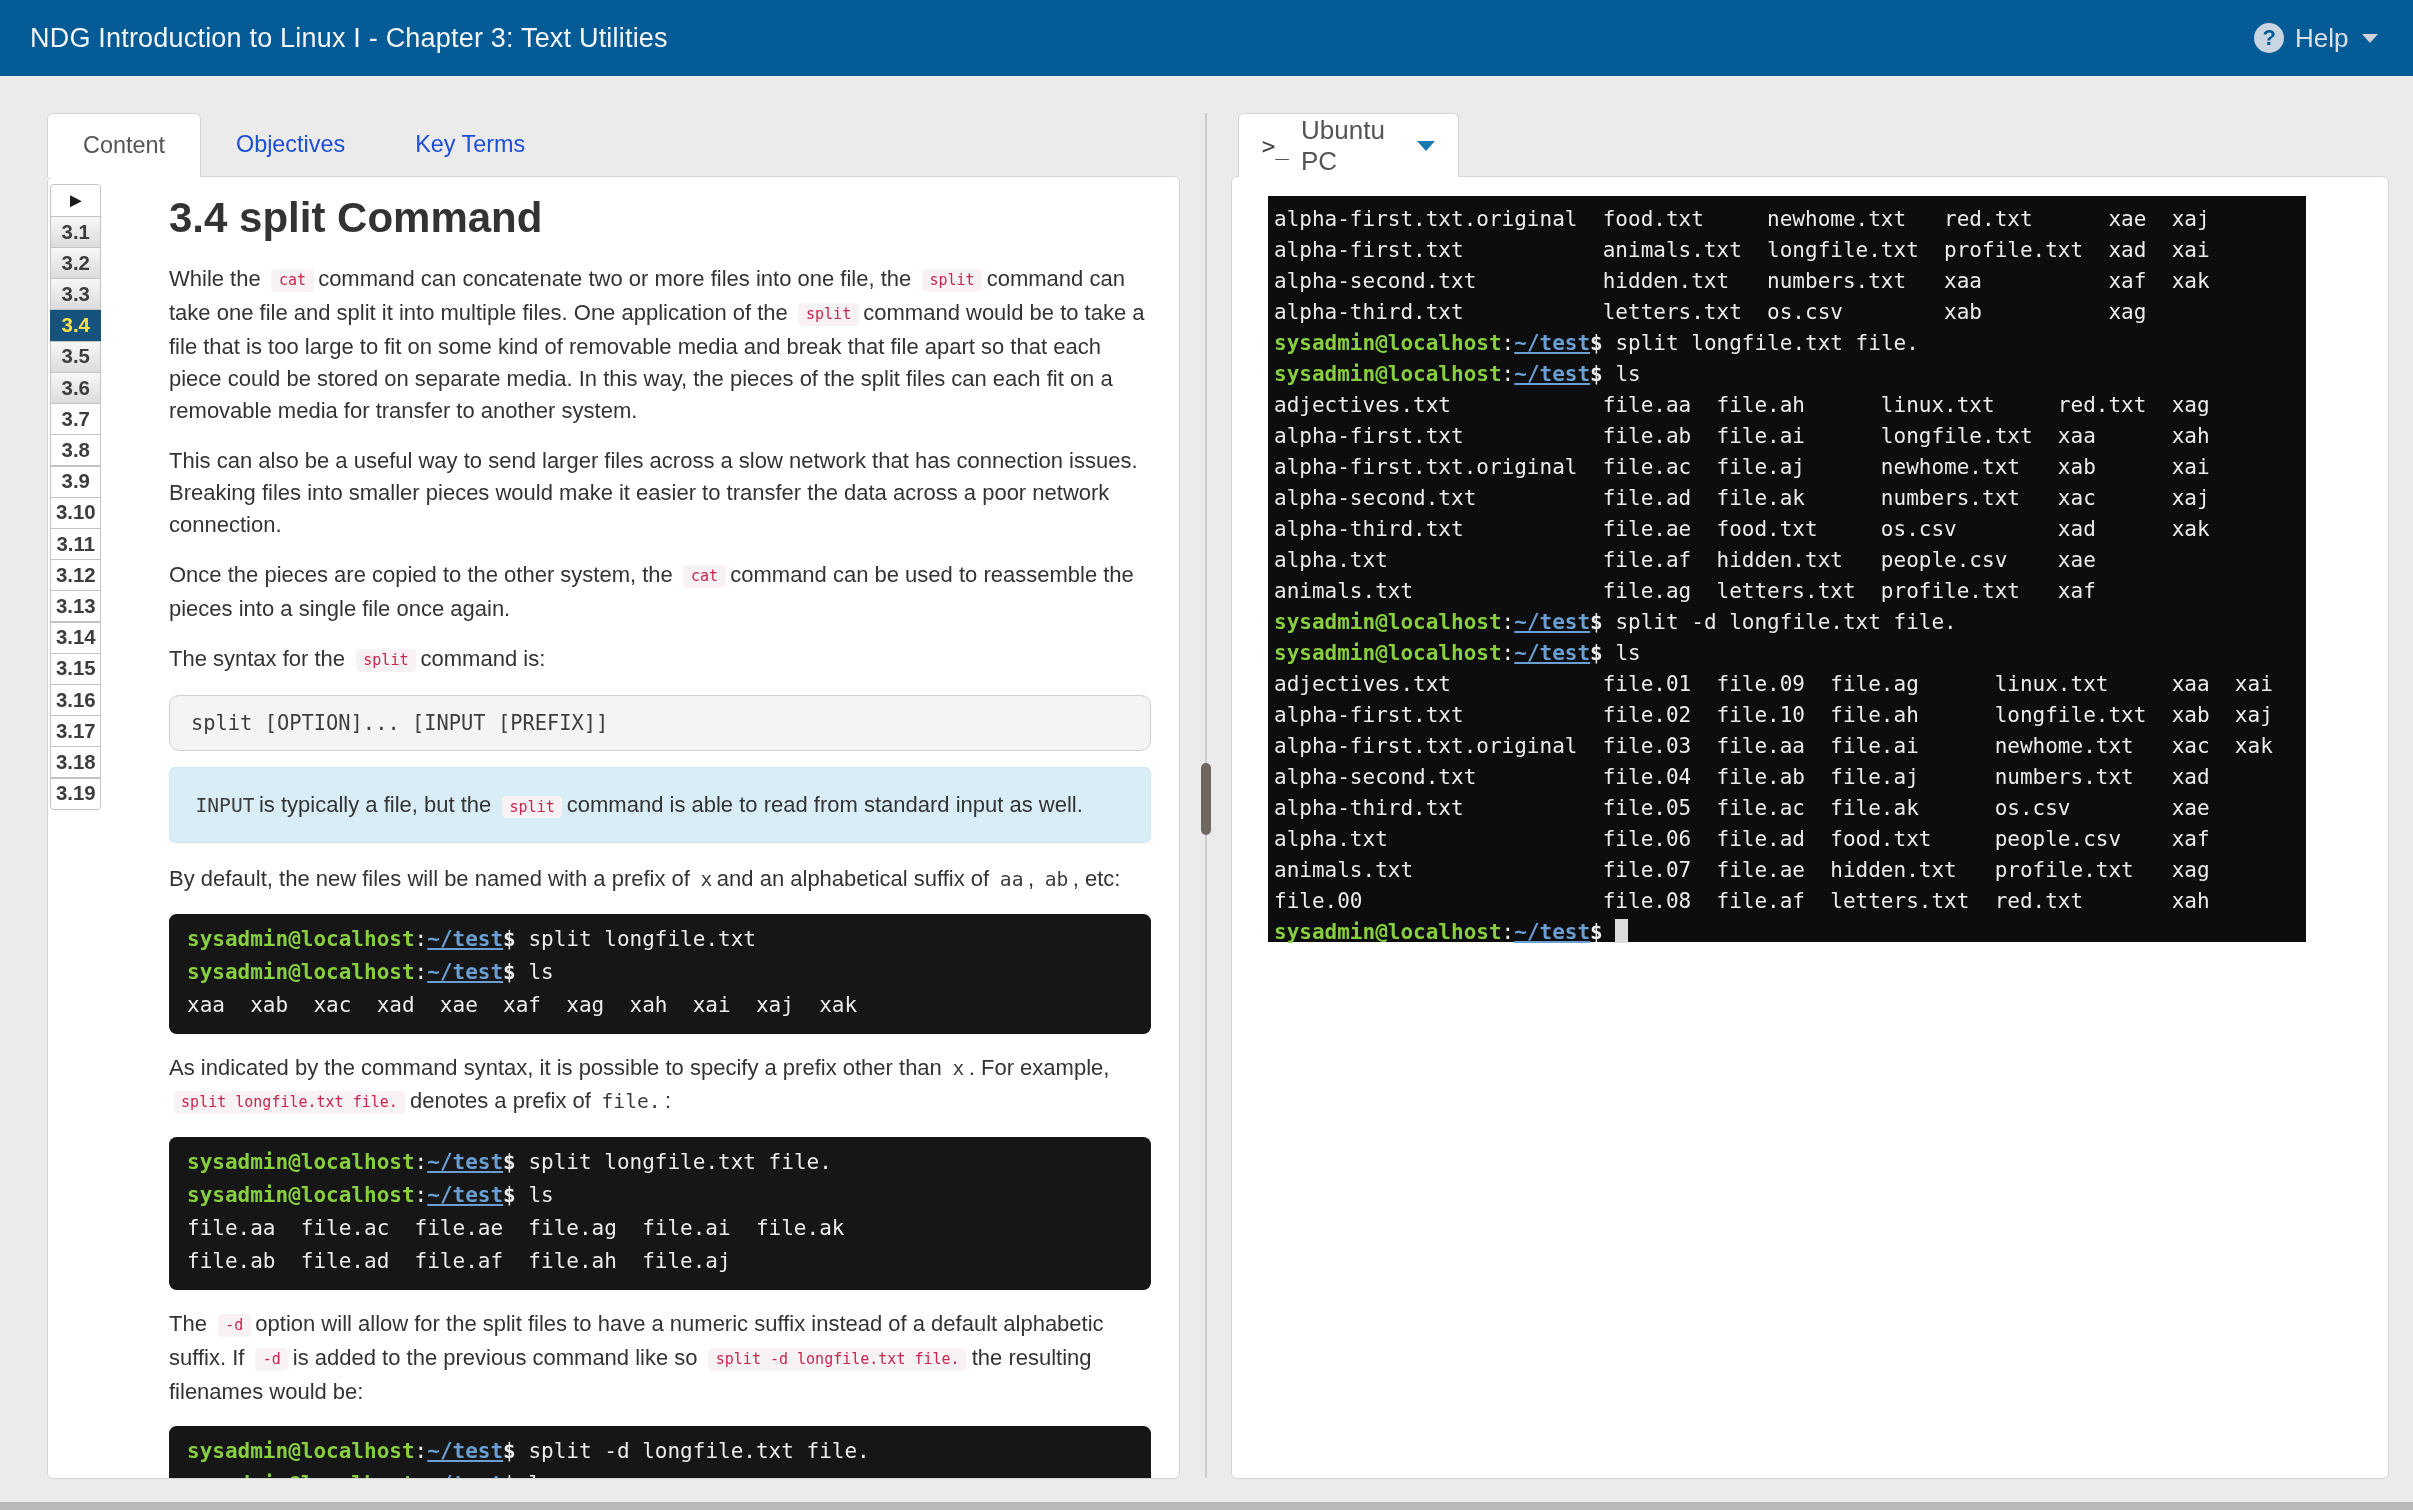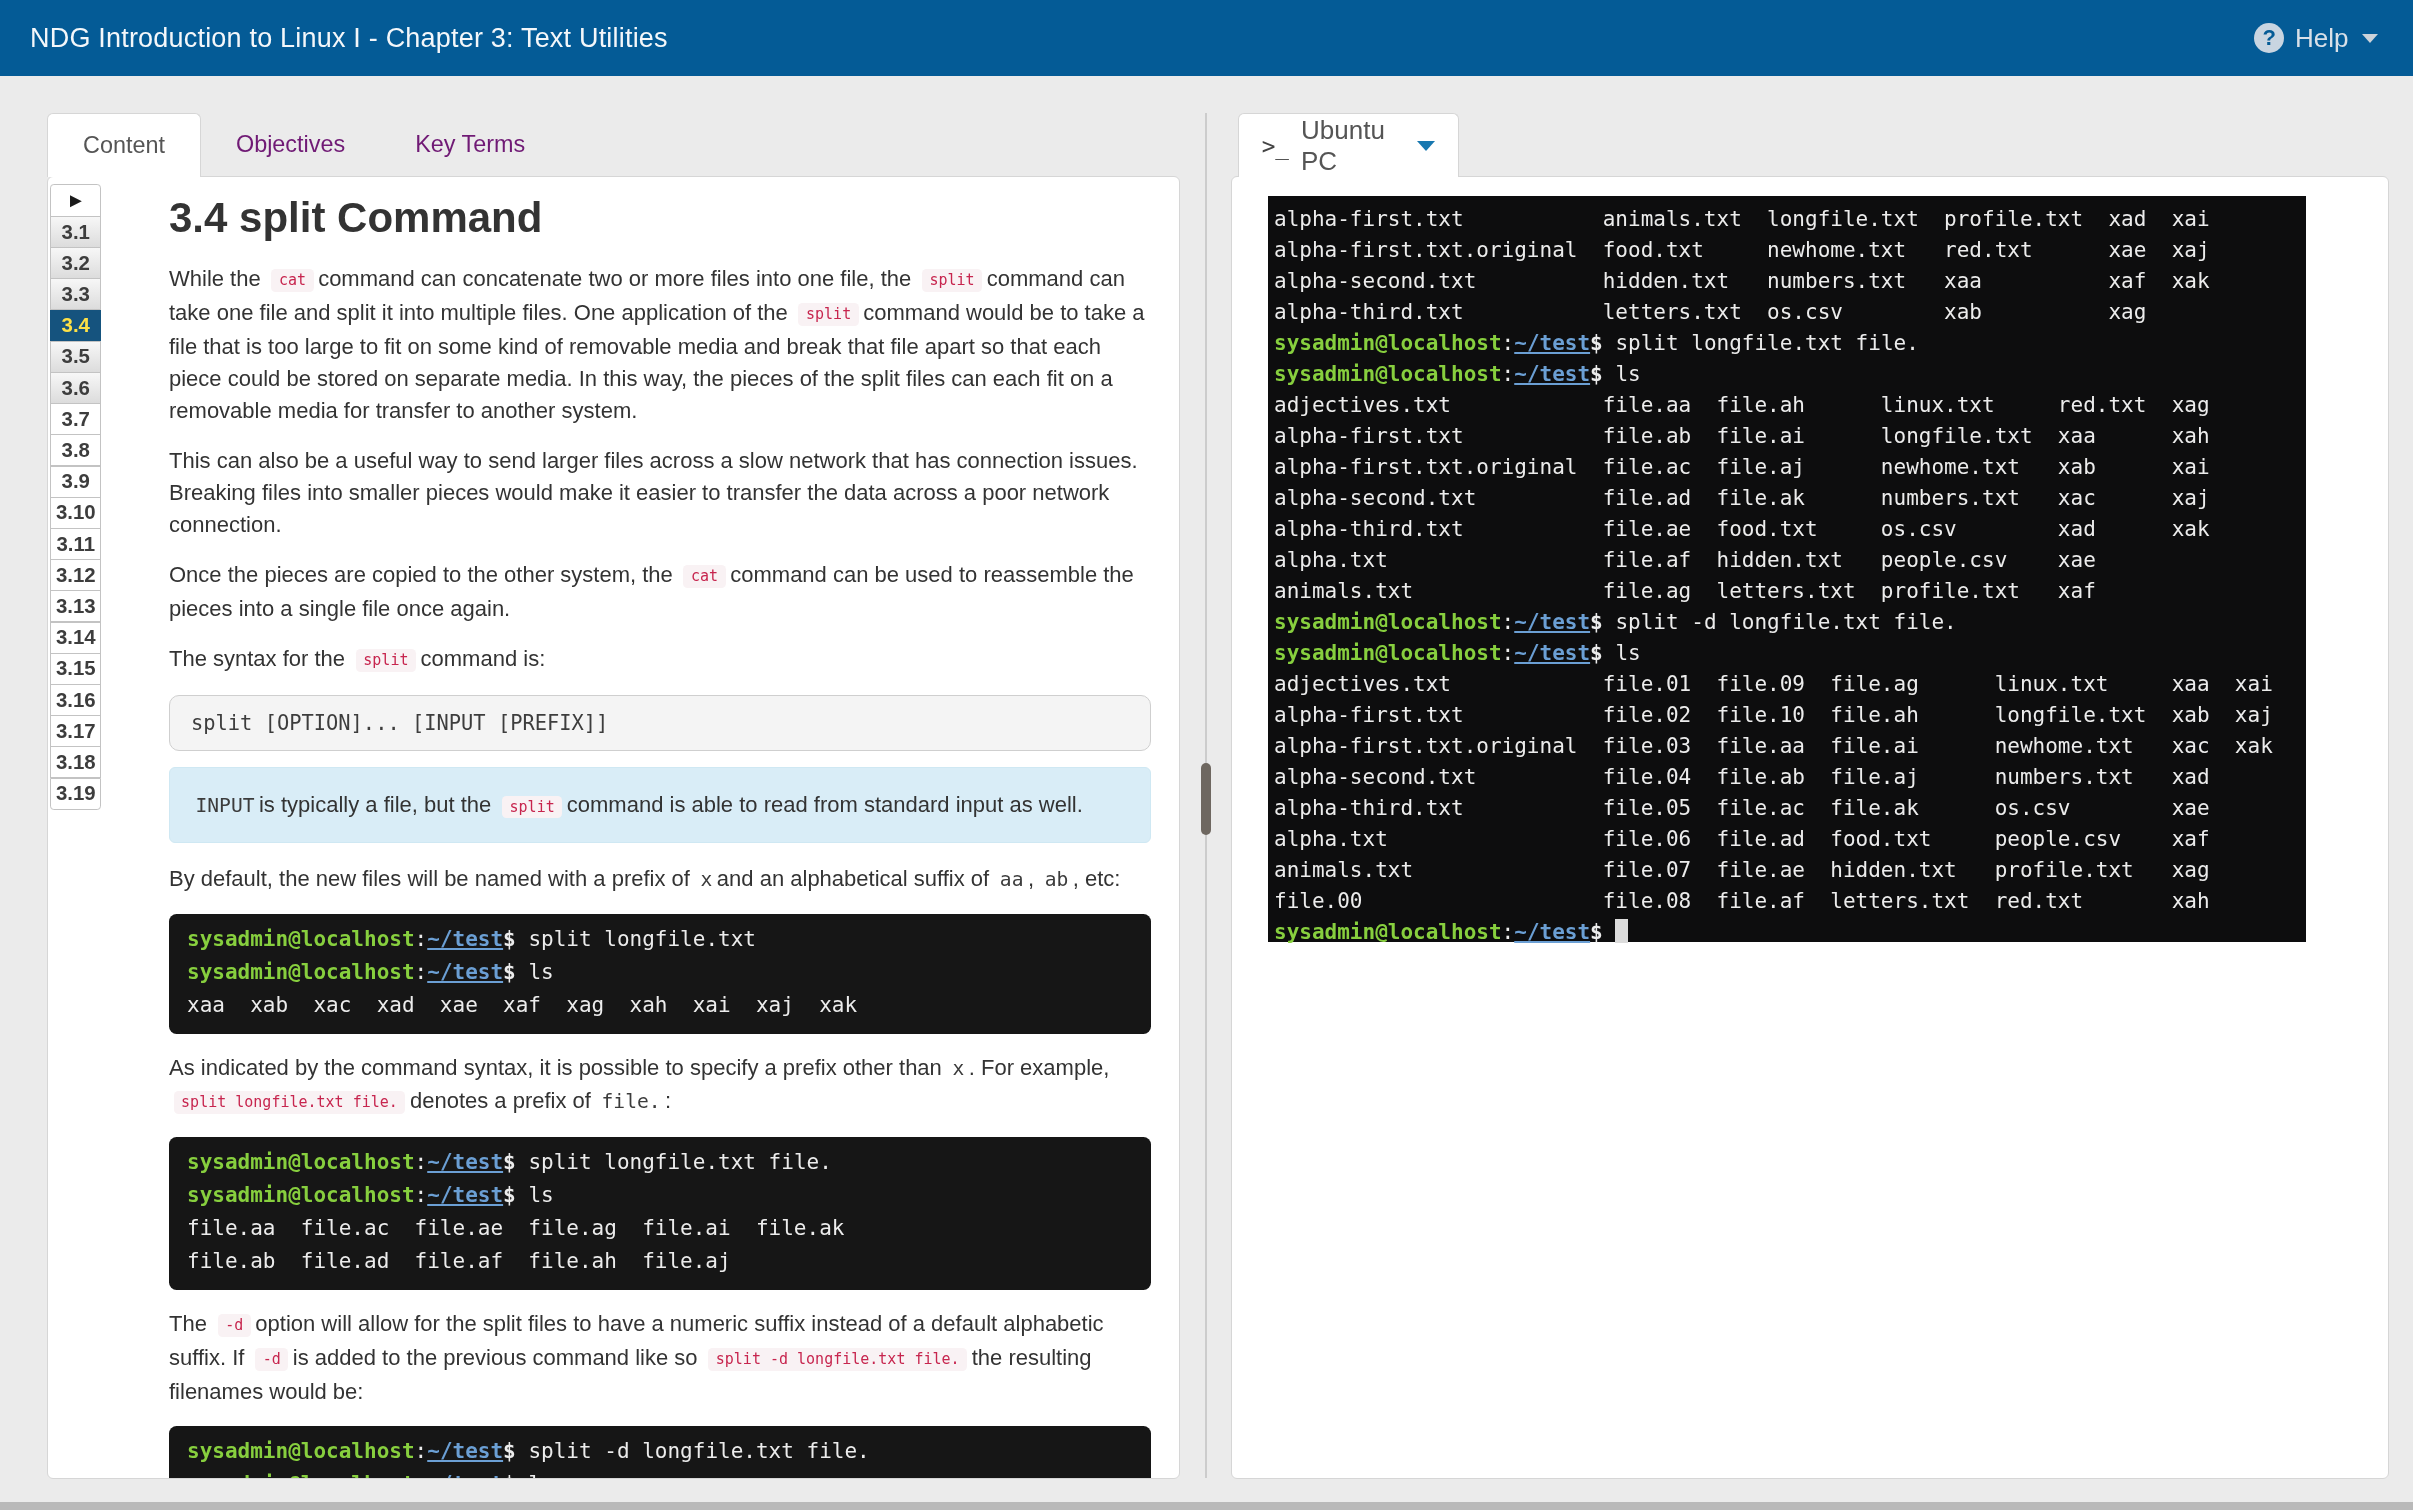--- a/index.html
+++ b/index.html
@@ -19,21 +19,21 @@
   .caret-down { width:0; height:0; border-left:8.3px solid transparent; border-right:8.3px solid transparent;
     border-top:9.8px solid #ccd3da; margin-left:13.6px; }
   .blue-caret { width:0; height:0; border-left:9px solid transparent; border-right:9px solid transparent;
     border-top:10.6px solid #1878b0; }
   
   .card { position:absolute; background:#fff; border:0.8px solid #d6d6d6; border-radius:6px; }
   #left-card  { left:47px;  top:176px; width:1133px; height:1303px; overflow:hidden; }
   #right-card { left:1231px; top:176px; width:1158px; height:1303px; overflow:hidden; }
   
   .tabs { position:absolute; left:47px; top:113px; height:64px; display:flex; z-index:3; }
-  .tab { height:63px; display:flex; align-items:center; padding:0 35px; font-size:23.4px; color:#701a75; cursor:pointer; }
+  .tab { height:63px; display:flex; align-items:center; padding:0 35px; font-size:23.4px; color:#1d4ed8; cursor:pointer; }
   .tab.active { background:#fff; border:0.8px solid #d6d6d6; border-bottom:none;
     border-radius:6px 6px 0 0; color:#555; height:64px; }
   .rtab { position:absolute; left:1238px; top:113px; width:221px; height:64px; background:#fff;
     border:0.8px solid #d6d6d6; border-bottom:none; border-radius:6px 6px 0 0; z-index:3;
     display:flex; align-items:center; padding:0 22.7px; cursor:pointer; }
   .rtab-icon { font-family:"DejaVu Sans Mono", monospace; font-size:22.7px; color:#444; }
   .rtab-label { font-size:26px; color:#555; margin-left:12px; margin-right:auto; }
   
   .split-line { position:absolute; left:1205px; top:113px; width:2.3px; height:1365px; background:#cccccc; }
   .split-handle { position:absolute; left:1201px; top:763px; width:9.8px; height:72px;
@@ -149,22 +149,22 @@
 <div class="split-handle"></div>
 
 <div class="rtab">
   <span class="rtab-icon">&gt;_</span>
   <span class="rtab-label">Ubuntu PC</span>
   <span class="blue-caret"></span>
 </div>
 
 <div class="card" id="right-card">
   <div class="screen" id="screen">
+      <div class="term-line"><span class="t-out">alpha-first.txt.original  food.txt     newhome.txt   red.txt      xae  xaj</span></div>
       <div class="term-line"><span class="t-out">alpha-first.txt           animals.txt  longfile.txt  profile.txt  xad  xai</span></div>
-      <div class="term-line"><span class="t-out">alpha-first.txt.original  food.txt     newhome.txt   red.txt      xae  xaj</span></div>
       <div class="term-line"><span class="t-out">alpha-second.txt          hidden.txt   numbers.txt   xaa          xaf  xak</span></div>
       <div class="term-line"><span class="t-out">alpha-third.txt           letters.txt  os.csv        xab          xag</span></div>
       <div class="term-line"><span class="t-user">sysadmin@localhost</span><span class="t-plain">:</span><span class="t-path">~/test</span><span class="t-dollar">$</span><span class="t-cmd"> split longfile.txt file.</span></div>
       <div class="term-line"><span class="t-user">sysadmin@localhost</span><span class="t-plain">:</span><span class="t-path">~/test</span><span class="t-dollar">$</span><span class="t-cmd"> ls</span></div>
       <div class="term-line"><span class="t-out">adjectives.txt            file.aa  file.ah      linux.txt     red.txt  xag</span></div>
       <div class="term-line"><span class="t-out">alpha-first.txt           file.ab  file.ai      longfile.txt  xaa      xah</span></div>
       <div class="term-line"><span class="t-out">alpha-first.txt.original  file.ac  file.aj      newhome.txt   xab      xai</span></div>
       <div class="term-line"><span class="t-out">alpha-second.txt          file.ad  file.ak      numbers.txt   xac      xaj</span></div>
       <div class="term-line"><span class="t-out">alpha-third.txt           file.ae  food.txt     os.csv        xad      xak</span></div>
       <div class="term-line"><span class="t-out">alpha.txt                 file.af  hidden.txt   people.csv    xae</span></div>

